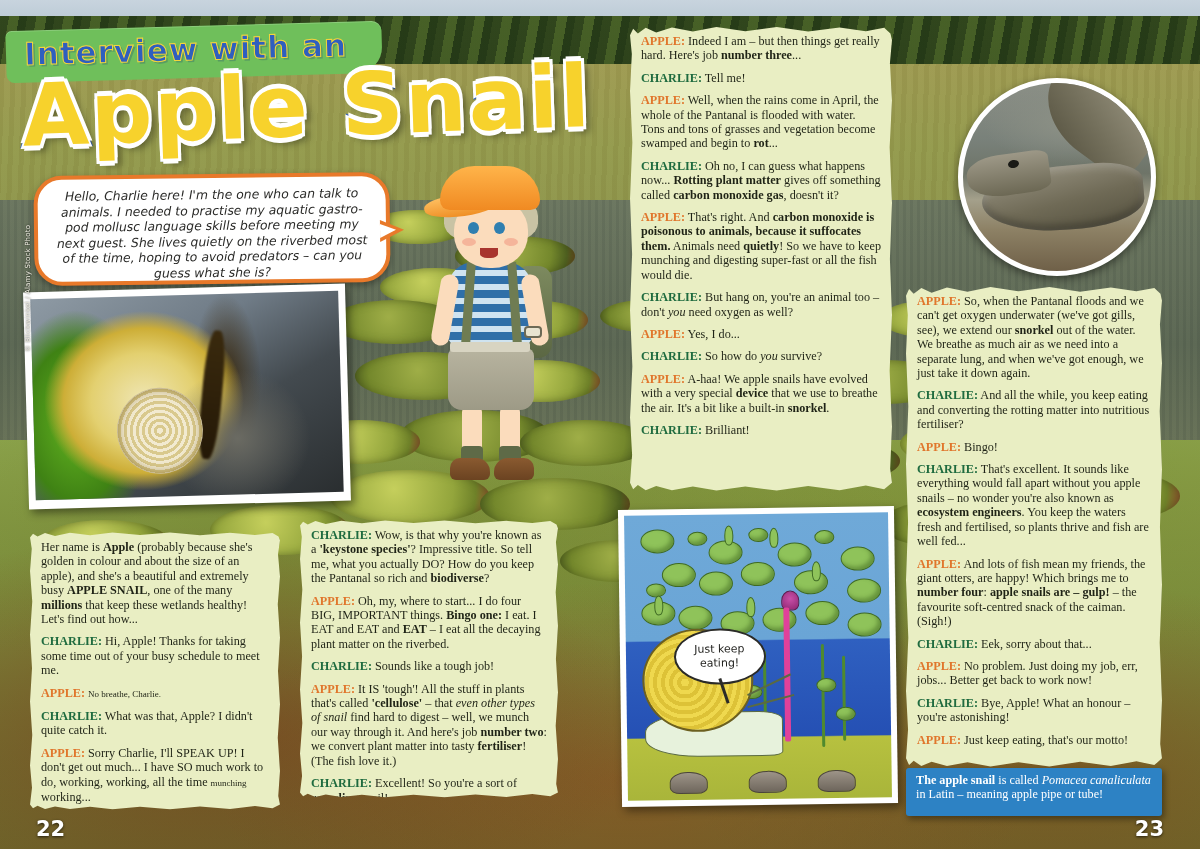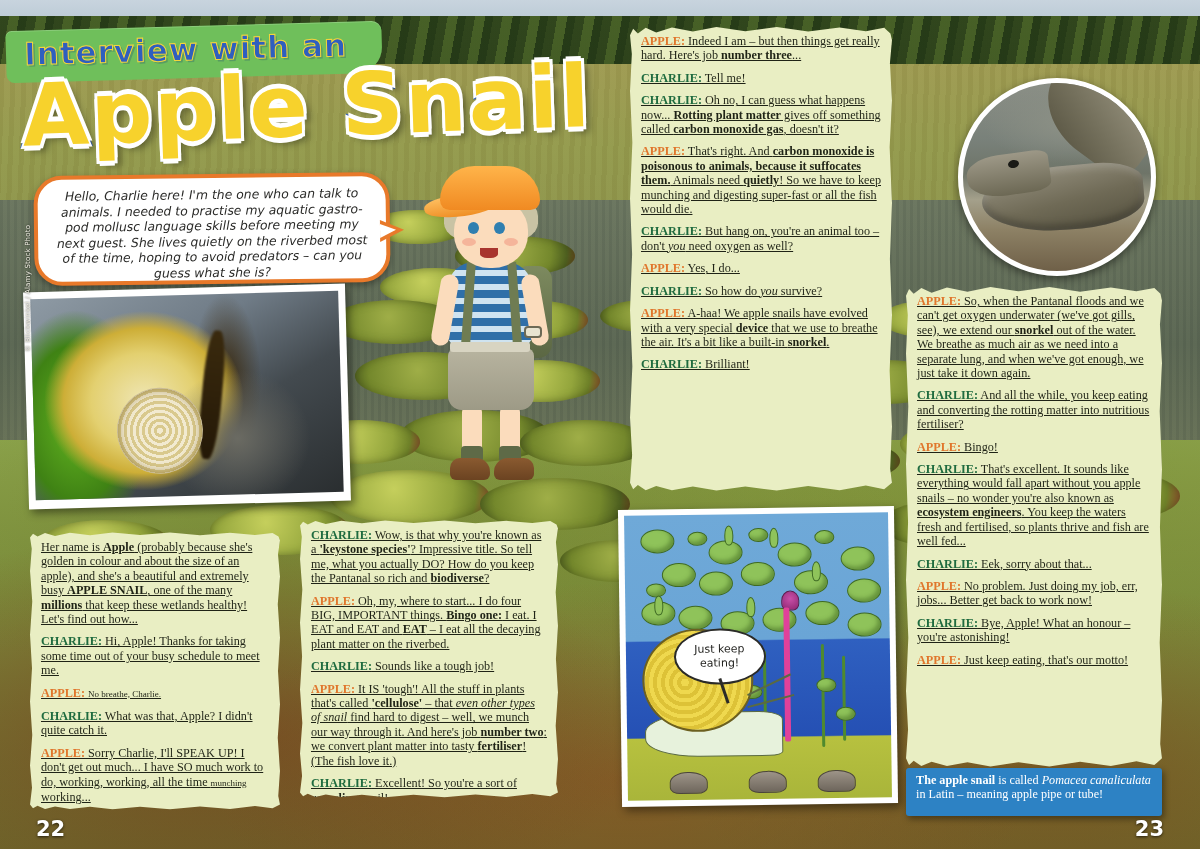--- a/index.html
+++ b/index.html
@@ -279,21 +279,21 @@
   .spk-a { color:#e0762c; font-weight:700; font-family:"Liberation Serif", serif; }
   .tbox b { font-weight:700; }
   .tbox i { font-style:italic; }
   .tiny { font-size:9px; }
 
   #box-col1 { left:30px;  top:532px; width:250px; height:278px; }
   #box-col2 { left:300px; top:520px; width:258px; height:278px; }
   #box-col3 { left:630px; top:26px;  width:262px; height:466px; }
   #box-col4 { left:906px; top:286px; width:256px; height:482px; }
 
-  #box-col1 p, #box-col2 p, #box-col3 p, #box-col4 p { font-size:12.2px; line-height:14.4px;text-decoration:underline; }
+  #box-col1 p, #box-col2 p, #box-col3 p, #box-col4 p { font-size:12.2px; line-height:14.4px; }
 
   
   .factbox {
     position:absolute; left:906px; top:768px; width:256px; height:48px;
     background:#2d82c4; color:#fff;
     border-radius:3px;
     padding:5px 10px;
     font-family:"Liberation Serif", serif;
     font-size:12.2px; line-height:14.4px;
     box-shadow: 2px 3px 6px rgba(0,0,0,.4);
@@ -485,33 +485,35 @@
   <div class="tbox deckle" id="box-col2">
       <p><span class="spk-c">CHARLIE:</span> Wow, is that why you're known as a <b>'keystone species'</b>? Impressive title. So tell me, what you actually DO? How do you keep the Pantanal so rich and <b>biodiverse</b>?</p>
       <p><span class="spk-a">APPLE:</span> Oh, my, where to start... I do four BIG, IMPORTANT things. <b>Bingo one:</b> I eat. I EAT and EAT and <b>EAT</b> – I eat all the decaying plant matter on the riverbed.</p>
       <p><span class="spk-c">CHARLIE:</span> Sounds like a tough job!</p>
       <p><span class="spk-a">APPLE:</span> It IS 'tough'! All the stuff in plants that's called <b>'cellulose'</b> – that <i>even other types of snail</i> find hard to digest – well, we munch our way through it. And here's job <b>number two</b>: we convert plant matter into tasty <b>fertiliser</b>! (The fish love it.)</p>
       <p><span class="spk-c">CHARLIE:</span> Excellent! So you're a sort of <b>recycling</b> snail!</p>
     </div>
   <div class="tbox deckle" id="box-col3">
       <p><span class="spk-a">APPLE:</span> Indeed I am – but then things get really hard. Here's job <b>number three</b>...</p>
       <p><span class="spk-c">CHARLIE:</span> Tell me!</p>
+      <p><span class="spk-a">APPLE:</span> Well, when the rains come in April, the whole of the Pantanal is flooded with water. Tons and tons of grasses and vegetation become swamped and begin to <b>rot</b>...</p>
       <p><span class="spk-c">CHARLIE:</span> Oh no, I can guess what happens now... <b>Rotting plant matter</b> gives off something called <b>carbon monoxide gas</b>, doesn't it?</p>
       <p><span class="spk-a">APPLE:</span> That's right. And <b>carbon monoxide is poisonous to animals, because it suffocates them.</b> Animals need <b>quietly</b>! So we have to keep munching and digesting super-fast or all the fish would die.</p>
       <p><span class="spk-c">CHARLIE:</span> But hang on, you're an animal too – don't <i>you</i> need oxygen as well?</p>
       <p><span class="spk-a">APPLE:</span> Yes, I do...</p>
       <p><span class="spk-c">CHARLIE:</span> So how do <i>you</i> survive?</p>
       <p><span class="spk-a">APPLE:</span> A-haa! We apple snails have evolved with a very special <b>device</b> that we use to breathe the air. It's a bit like a built-in <b>snorkel</b>.</p>
       <p><span class="spk-c">CHARLIE:</span> Brilliant!</p>
     </div>
   <div class="tbox deckle" id="box-col4">
       <p><span class="spk-a">APPLE:</span> So, when the Pantanal floods and we can't get oxygen underwater (we've got gills, see), we extend our <b>snorkel</b> out of the water. We breathe as much air as we need into a separate lung, and when we've got enough, we just take it down again.</p>
       <p><span class="spk-c">CHARLIE:</span> And all the while, you keep eating and converting the rotting matter into nutritious fertiliser?</p>
       <p><span class="spk-a">APPLE:</span> Bingo!</p>
       <p><span class="spk-c">CHARLIE:</span> That's excellent. It sounds like everything would fall apart without you apple snails – no wonder you're also known as <b>ecosystem engineers</b>. You keep the waters fresh and fertilised, so plants thrive and fish are well fed...</p>
+      <p><span class="spk-a">APPLE:</span> And lots of fish mean my friends, the giant otters, are happy! Which brings me to <b>number four</b>: <b>apple snails are – gulp!</b> – the favourite soft-centred snack of the caiman. (Sigh!)</p>
       <p><span class="spk-c">CHARLIE:</span> Eek, sorry about that...</p>
       <p><span class="spk-a">APPLE:</span> No problem. Just doing my job, err, jobs... Better get back to work now!</p>
       <p><span class="spk-c">CHARLIE:</span> Bye, Apple! What an honour – you're astonishing!</p>
       <p><span class="spk-a">APPLE:</span> Just keep eating, that's our motto!</p>
     </div>
 
   <div class="factbox">
     <span><b>The apple snail</b> is called <i>Pomacea canaliculata</i> in Latin – meaning apple pipe or tube!</span>
   </div>
 

